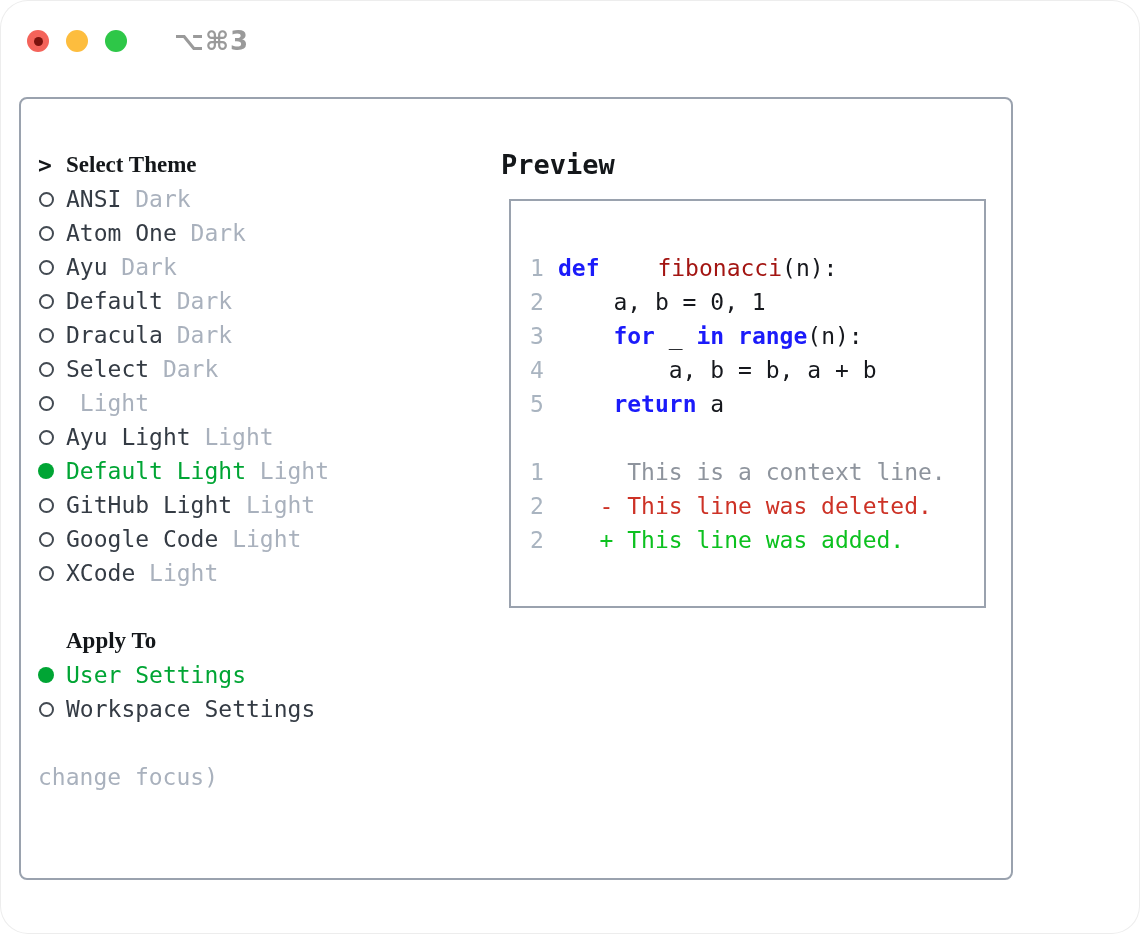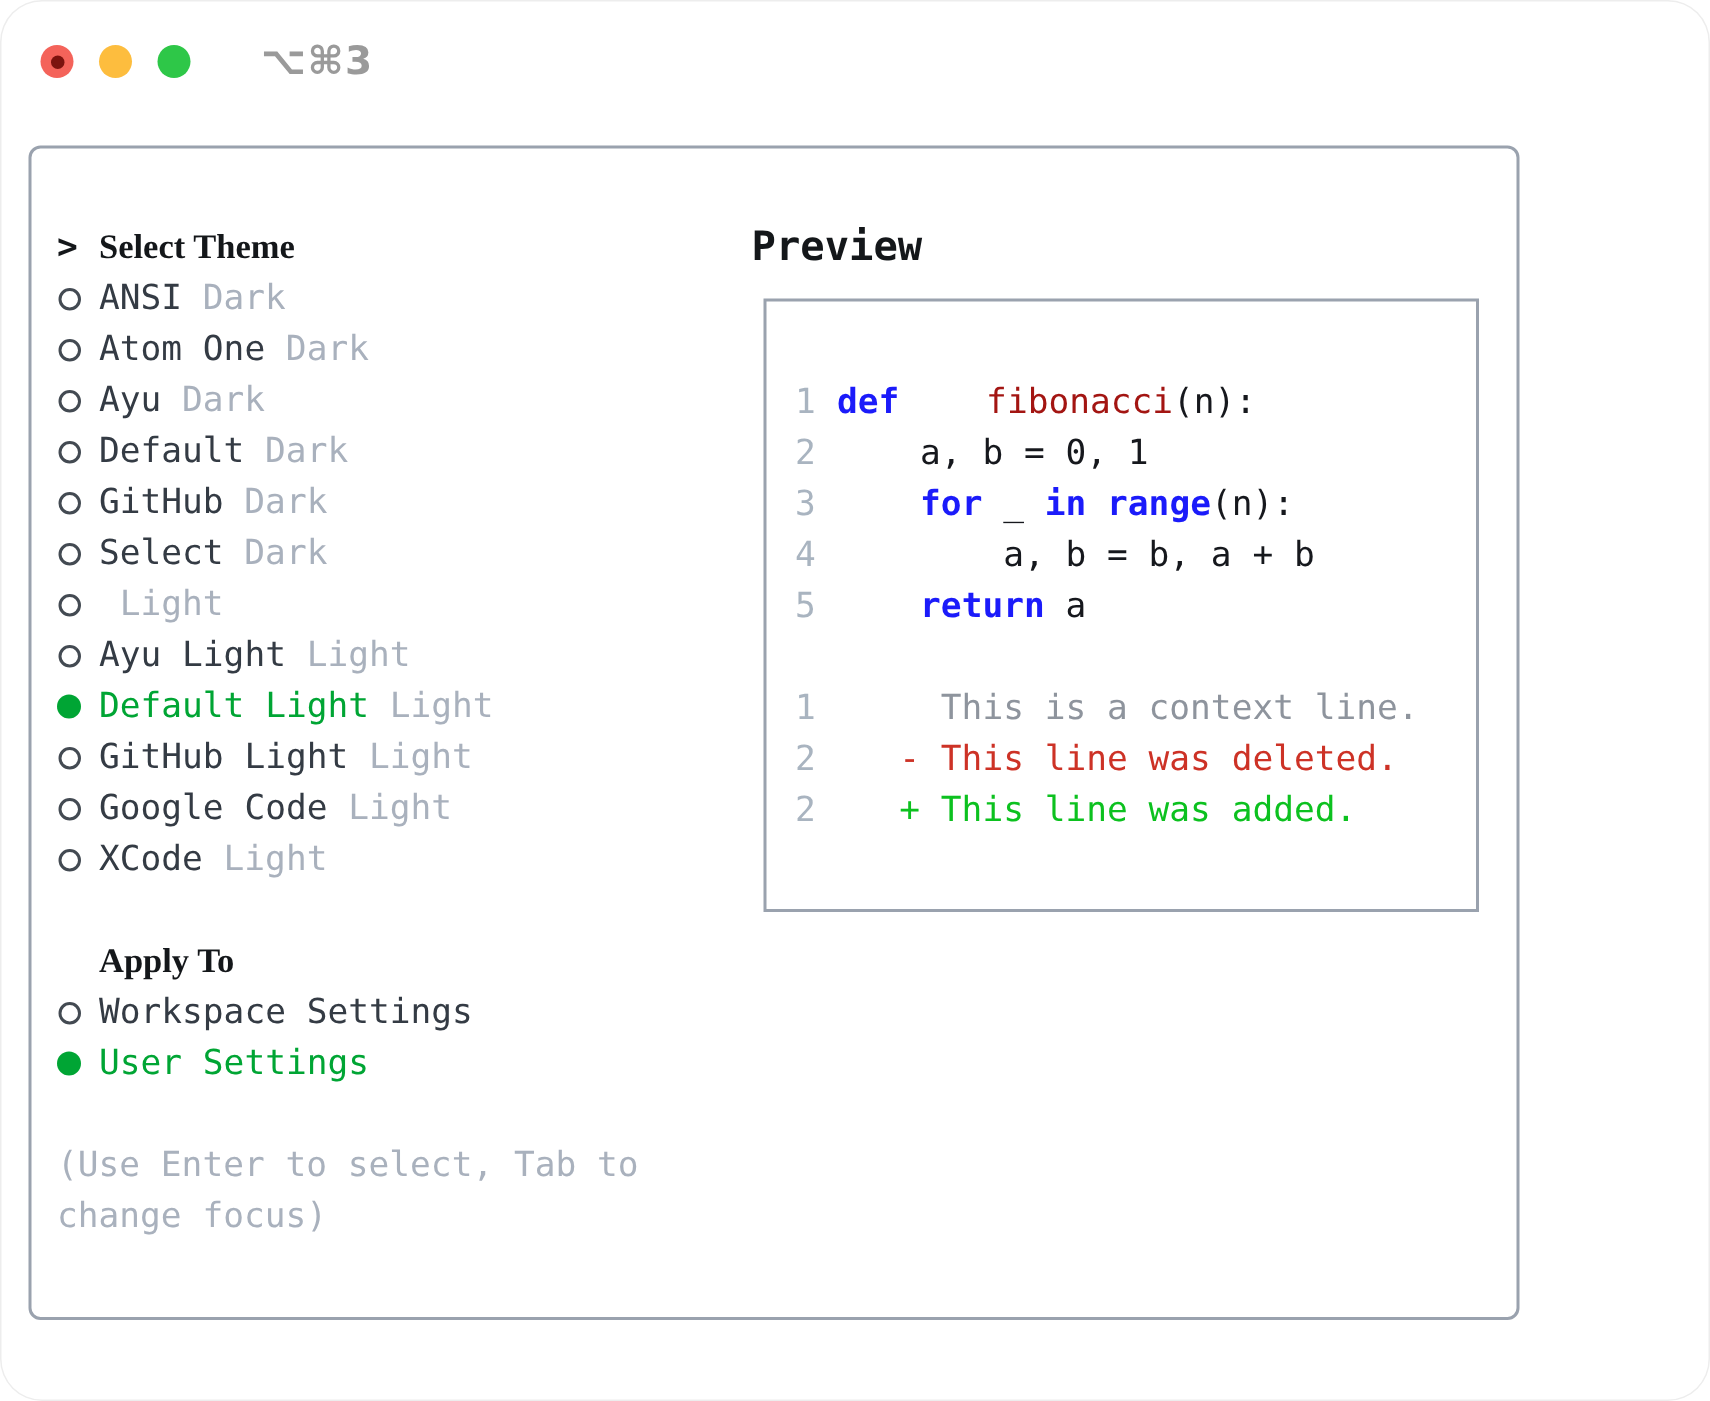--- a/index.html
+++ b/index.html
@@ -123,21 +123,21 @@
     <span class="item-name">Ayu</span>
     <span class="item-tag">Dark</span>
   </div>
           <div class="row theme-item">
     <span class="marker"><span class="radio"></span></span>
     <span class="item-name">Default</span>
     <span class="item-tag">Dark</span>
   </div>
           <div class="row theme-item">
     <span class="marker"><span class="radio"></span></span>
-    <span class="item-name">GitHub</span>
+    <span class="item-name">Dracula</span>
     <span class="item-tag">Dark</span>
   </div>
           <div class="row theme-item">
     <span class="marker"><span class="radio"></span></span>
     <span class="item-name">Select</span>
     <span class="item-tag">Dark</span>
   </div>
           <div class="row theme-item">
     <span class="marker"><span class="radio"></span></span>
     <span class="item-tag">Light</span>
@@ -170,36 +170,35 @@
         </div>
 
       <div class="section-gap"></div>
 
       <div class="row">
         <span class="marker"></span>
         <span class="header-text">Apply To</span>
       </div>
 
       <div id="apply-list">
+          <div class="row apply-item selected">
+    <span class="marker"><span class="radio"></span></span>
+    <span class="item-name">User Settings</span>
+    
+  </div>
           <div class="row apply-item">
     <span class="marker"><span class="radio"></span></span>
     <span class="item-name">Workspace Settings</span>
     
   </div>
-          <div class="row apply-item selected">
-    <span class="marker"><span class="radio"></span></span>
-    <span class="item-name">User Settings</span>
-    
-  </div>
         </div>
 
       <div class="section-gap"></div>
 
       <div id="help-text">
-          <div class="help-line">(Use Enter to select, Tab to</div>
           <div class="help-line">change focus)</div>
         </div>
     </div>
 
     <div class="preview-title">Preview</div>
 
     <div class="preview-box">
       <div id="preview-lines">
           <div class="pline">
     <span class="lnum">1</span>

